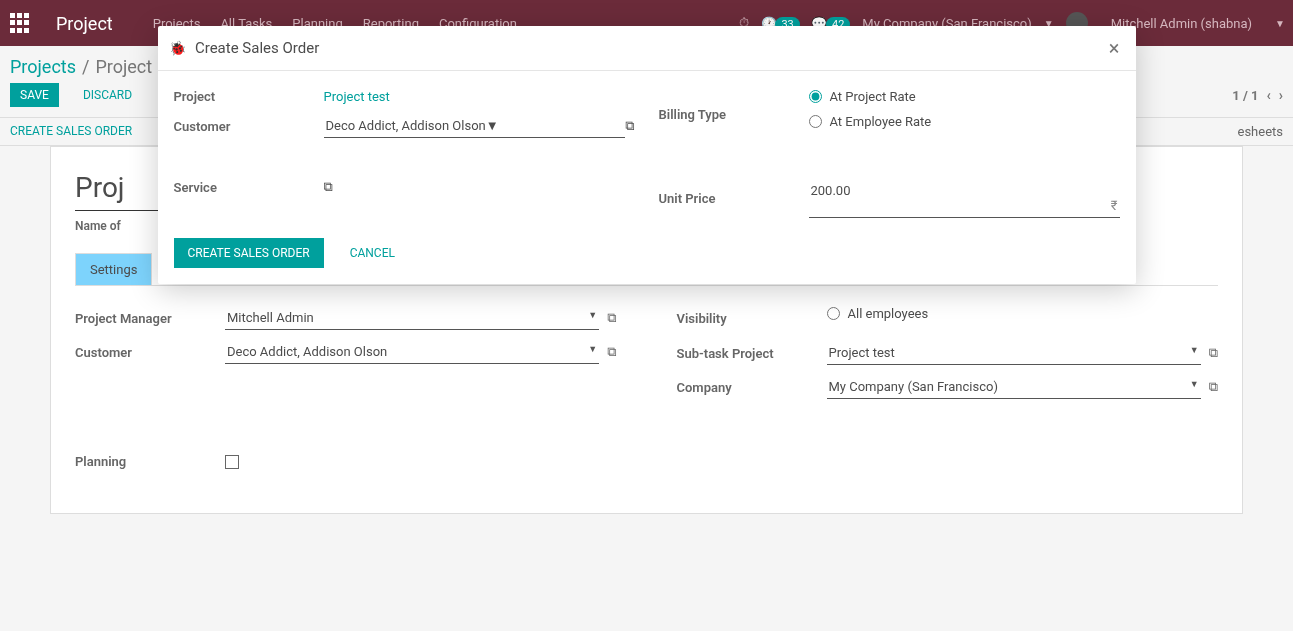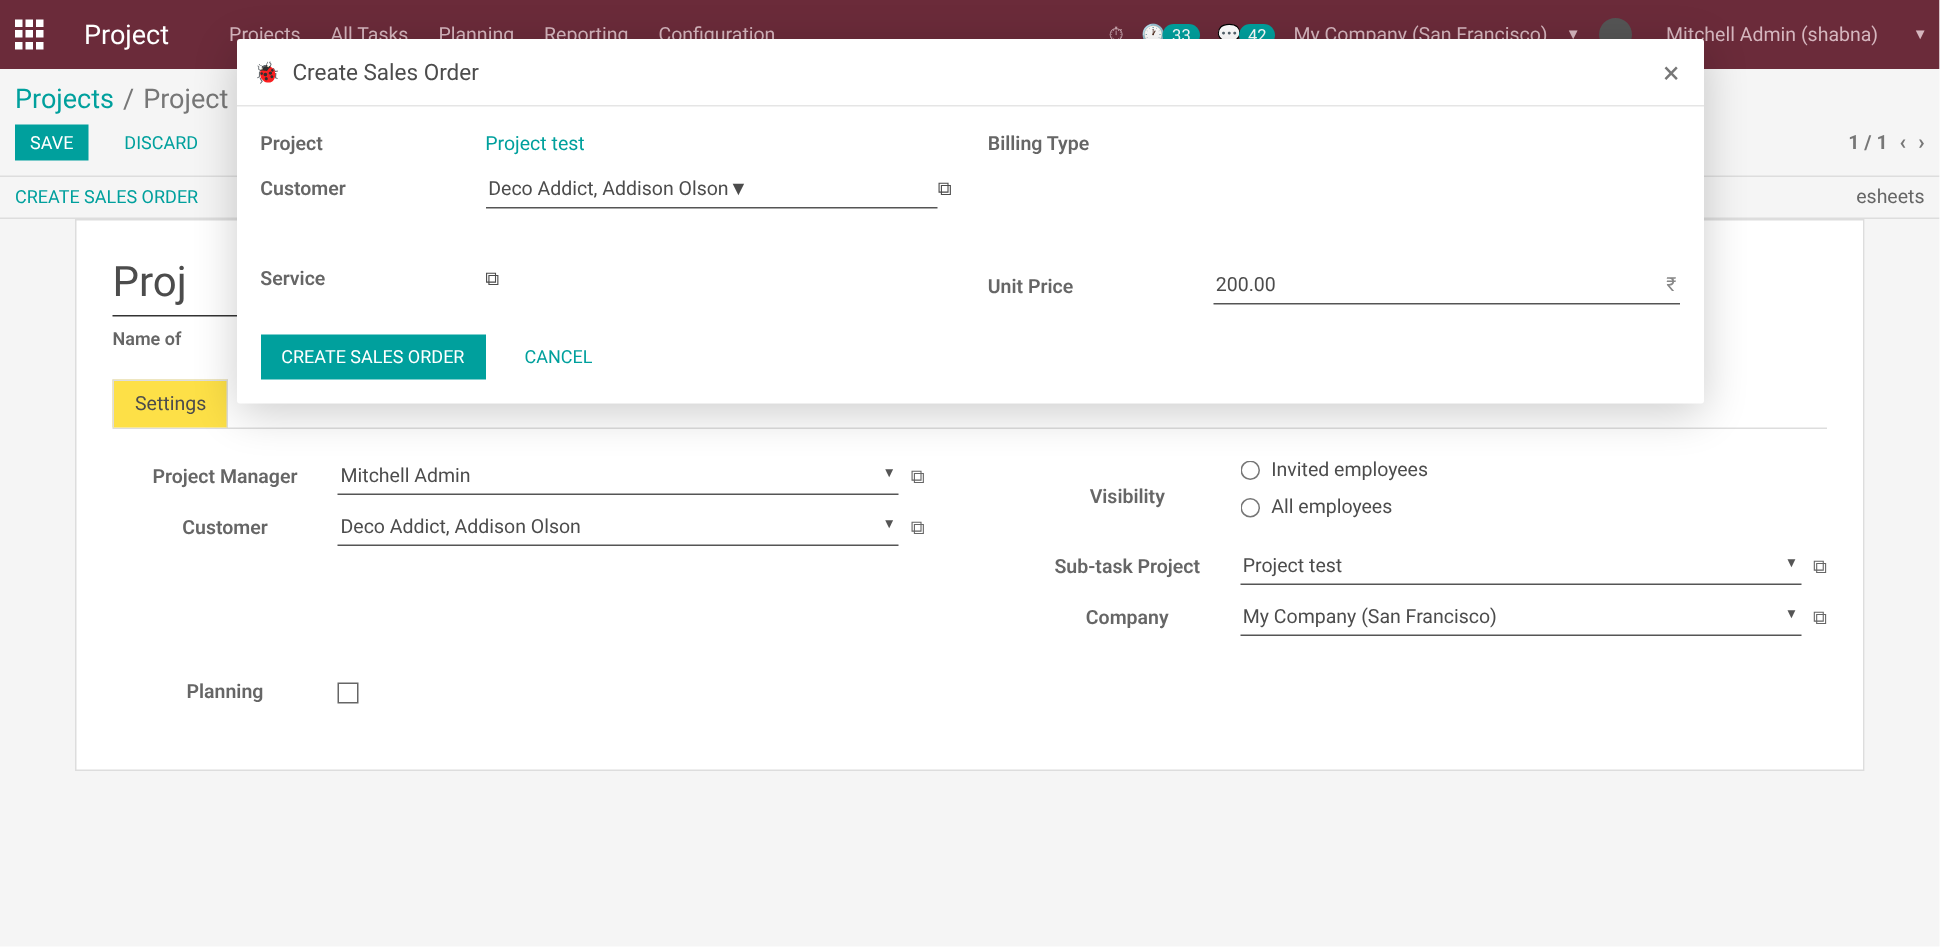--- a/index.html
+++ b/index.html
@@ -31,25 +31,25 @@
 
 .stat-row { border-bottom: 1px solid #ddd; padding: 6px 10px; display: flex; }
 .stat-btn { color: #00a09d; font-size: 12px; text-transform: uppercase; }
 .stat-spacer { flex: 1; }
 .stat-right { display: flex; gap: 20px; color: #666; }
 
 .form-sheet { background: #fff; margin: 0 50px 24px; border: 1px solid #ddd; padding: 24px 24px 34px; position: relative; }
 .form-title { font-size: 28px; color: #4c4c4c; border-bottom: 1px solid #333; display: inline-block; min-width: 400px; padding-bottom: 6px; }
 .field-label-h { font-size: 12px; color: #666; margin-top: 8px; font-weight: 600; }
 .tabs { border-bottom: 1px solid #ddd; margin-top: 20px; }
-.tab { display: inline-block; padding: 8px 14px; border: 1px solid #ddd; border-bottom: none; background: #fde047; color: #4c4c4c; }
+.tab { display: inline-block; padding: 8px 14px; border: 1px solid #ddd; border-bottom: none; background: #7dd3fc; color: #4c4c4c; }
 .tab-content { padding-top: 20px; display: flex; gap: 60px; }
 .col { flex: 1; }
 .form-field { display: flex; align-items: center; margin-bottom: 10px; }
-.form-field label { width: 150px; font-weight: 600; color: #666; text-align: center; }
+.form-field label { width: 150px; font-weight: 600; color: #666; }
 .form-field .input-line { flex: 1; border-bottom: 1px solid #555; padding: 4px 2px; color: #4c4c4c; position: relative; }
 .form-field .sel-caret { position: absolute; right: 2px; font-size: 9px; color: #555; }
 .form-field .ext-icon { margin-left: 8px; color: #666; }
 .checkbox { width: 14px; height: 14px; border: 1px solid #666; display: inline-block; }
 
 
 .modal-backdrop { position: fixed; inset: 0; background: rgba(0,0,0,0); z-index: 50; }
 .modal { position: fixed; top: 26px; left: 50%; transform: translateX(-50%); width: 978px; background: #fff; border-radius: 2px; box-shadow: 0 6px 30px rgba(0,0,0,0.2); z-index: 60; }
 .modal-header { display: flex; align-items: center; padding: 10px 16px 10px 12px; border-bottom: 1px solid #e5e5e5; }
 .bug-icon { color: #00a09d; margin-right: 8px; font-size: 14px; }
@@ -58,21 +58,21 @@
 .modal-body { padding: 18px 16px 10px; }
 .modal-cols { display: flex; gap: 24px; }
 .modal-col { flex: 1; }
 .m-field { display: flex; align-items: center; margin-bottom: 10px; }
 .m-field > label { width: 150px; font-weight: 600; color: #666; font-size: 13px; }
 .m-field .m-val { flex: 1; }
 .m-field .link-val { color: #00a09d; }
 .m-field .input-line { border-bottom: 1px solid #555; padding: 4px 2px; position: relative; }
 .m-radio { display: flex; align-items: center; gap: 8px; margin-bottom: 10px; margin-left: 0; }
 .m-radio input { accent-color: #00a09d; }
-.unit-price-field .input-line { display: flex; }
+.unit-price-field .input-line { display: flex; flex-direction: column; }
 .unit-price-field .currency { margin-left: auto; color: #888; }
 .modal-footer { padding: 0 16px 16px; display: flex; gap: 8px; align-items: center; }
 .modal-footer .btn-primary { padding: 8px 14px; }
 .modal-footer .btn-secondary { padding: 8px 4px; }
 .cursor { border-right: 1px solid #4c4c4c; animation: blink 1s steps(1) infinite; }
 @keyframes blink { 50% { border-color: transparent; } }
 </style>
 </head>
 <body>
 
@@ -162,24 +162,20 @@
         <span class="checkbox"></span>
       </div>
     </div>
 
     <div class="col">
       <div class="form-field">
         <label>Visibility</label>
         <div style="flex:1">
           <div class="m-radio">
               <input type="radio" name="vis" style="">
-              <span>Invited employees</span>
-            </div>
-          <div class="m-radio">
-              <input type="radio" name="vis" style="">
               <span>All employees</span>
             </div>
         </div>
       </div>
       <div class="form-field">
         <label>Sub-task Project</label>
         <div class="input-line"><span>Project test</span><span class="sel-caret">▼</span></div>
         <span class="ext-icon">⧉</span>
       </div>
       <div class="form-field">
@@ -207,20 +203,30 @@
         </div>
         <div class="m-field">
           <label>Customer</label>
           <div class="m-val input-line"><span>Deco Addict, Addison Olson</span><span class="sel-caret">▼</span></div>
           <span class="ext-icon">⧉</span>
         </div>
       </div>
       <div class="modal-col">
         <div class="m-field">
           <label>Billing Type</label>
+          <div style="flex:1">
+            <div class="m-radio">
+                <input type="radio" name="bill" checked="" style="">
+                <span>At Project Rate</span>
+              </div>
+            <div class="m-radio">
+                <input type="radio" name="bill" style="">
+                <span>At Employee Rate</span>
+              </div>
+          </div>
         </div>
       </div>
     </div>
 
     <div style="height:30px"></div>
 
     <div class="modal-cols">
       <div class="modal-col">
         <div class="m-field">
           <label>Service</label>

